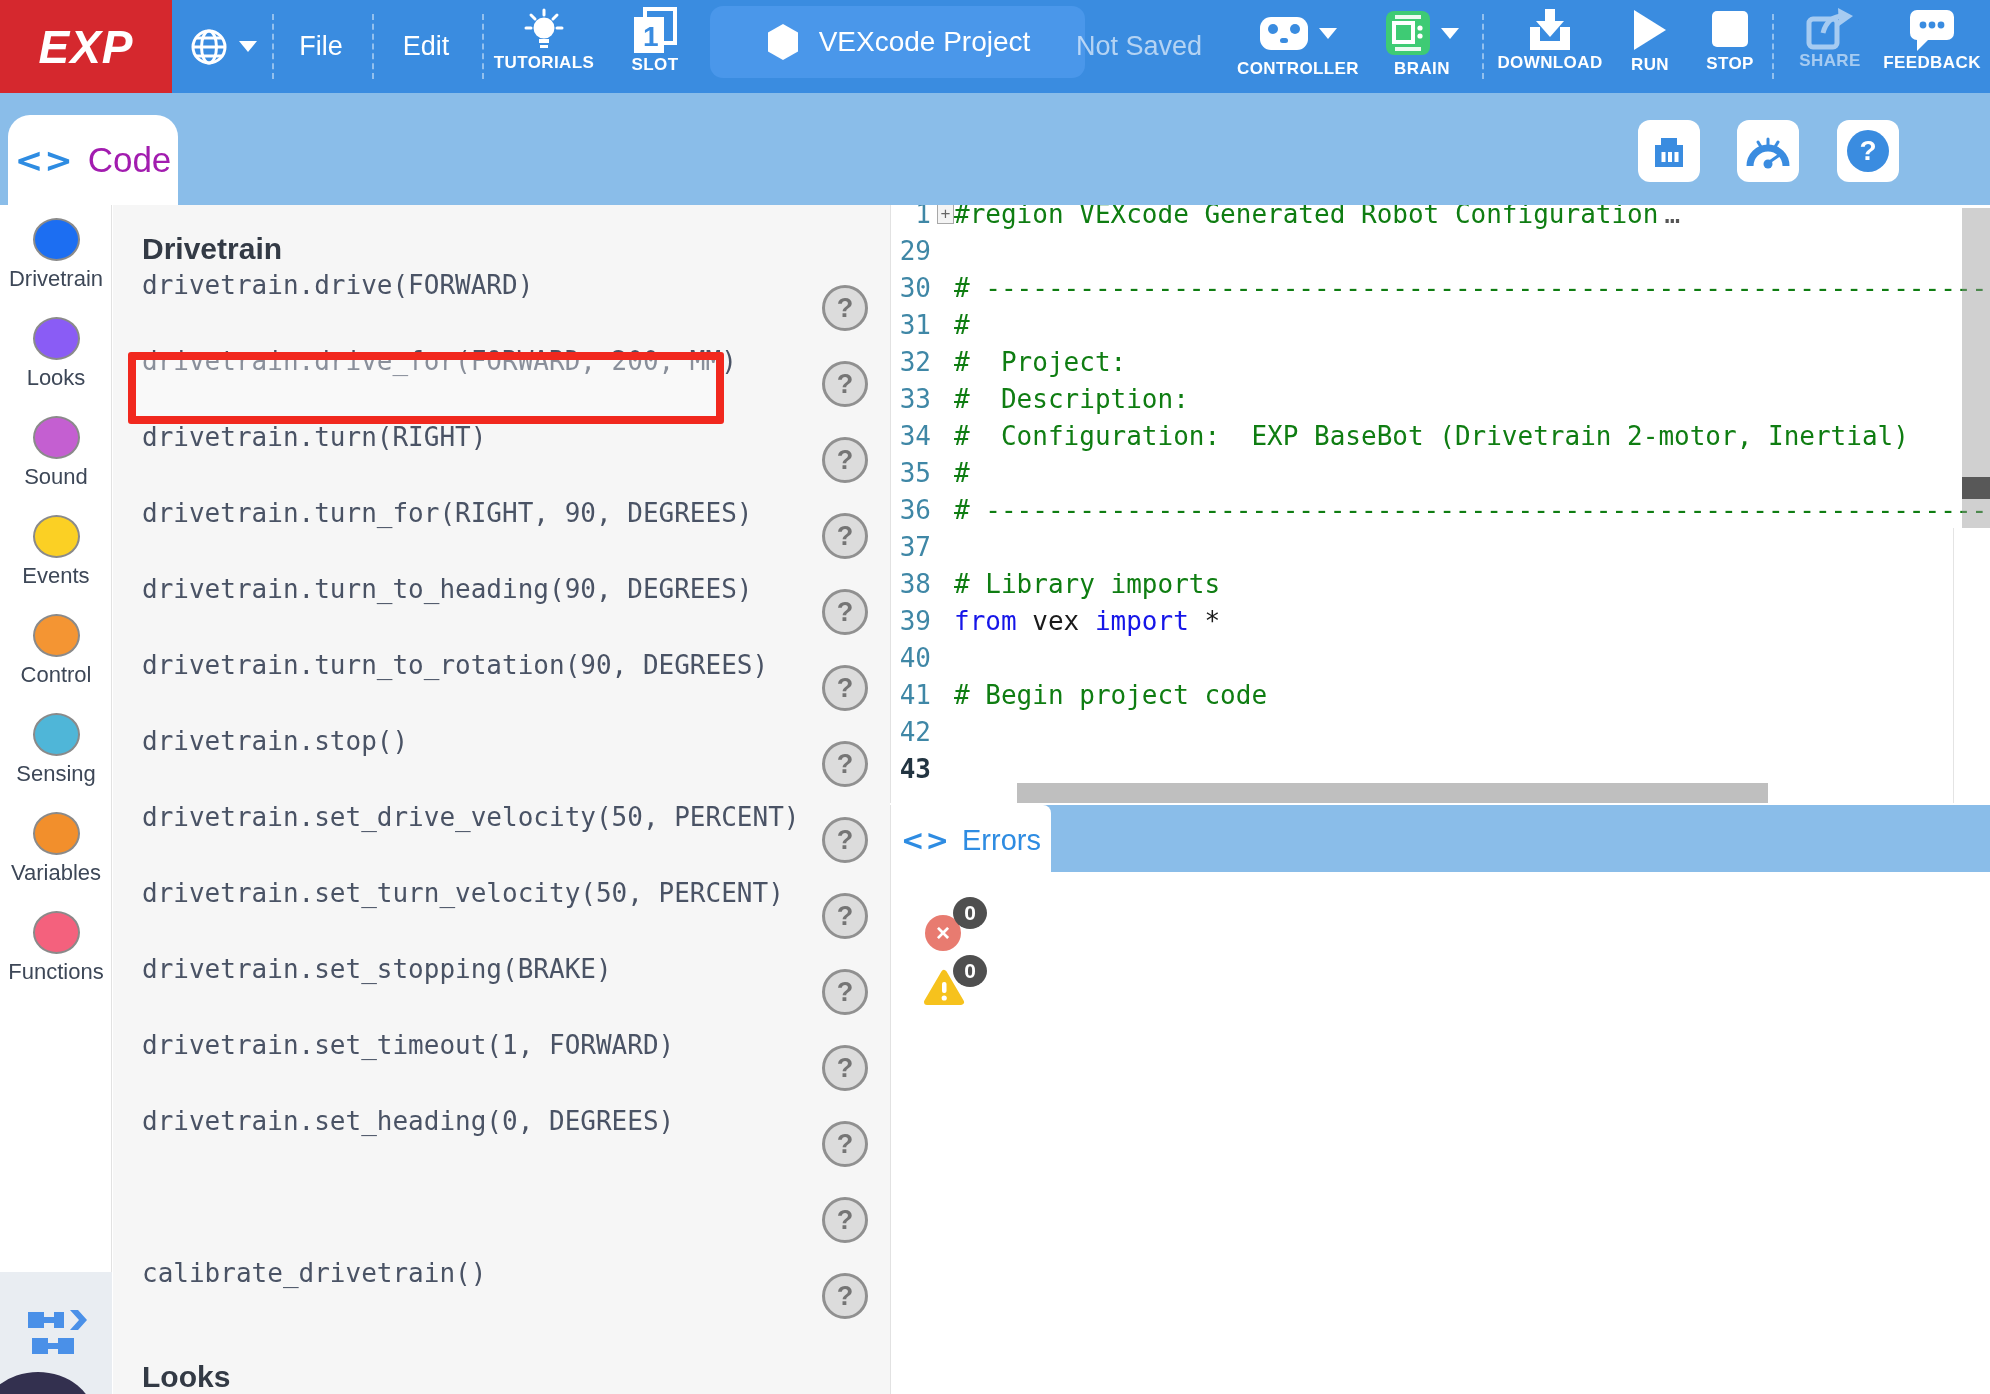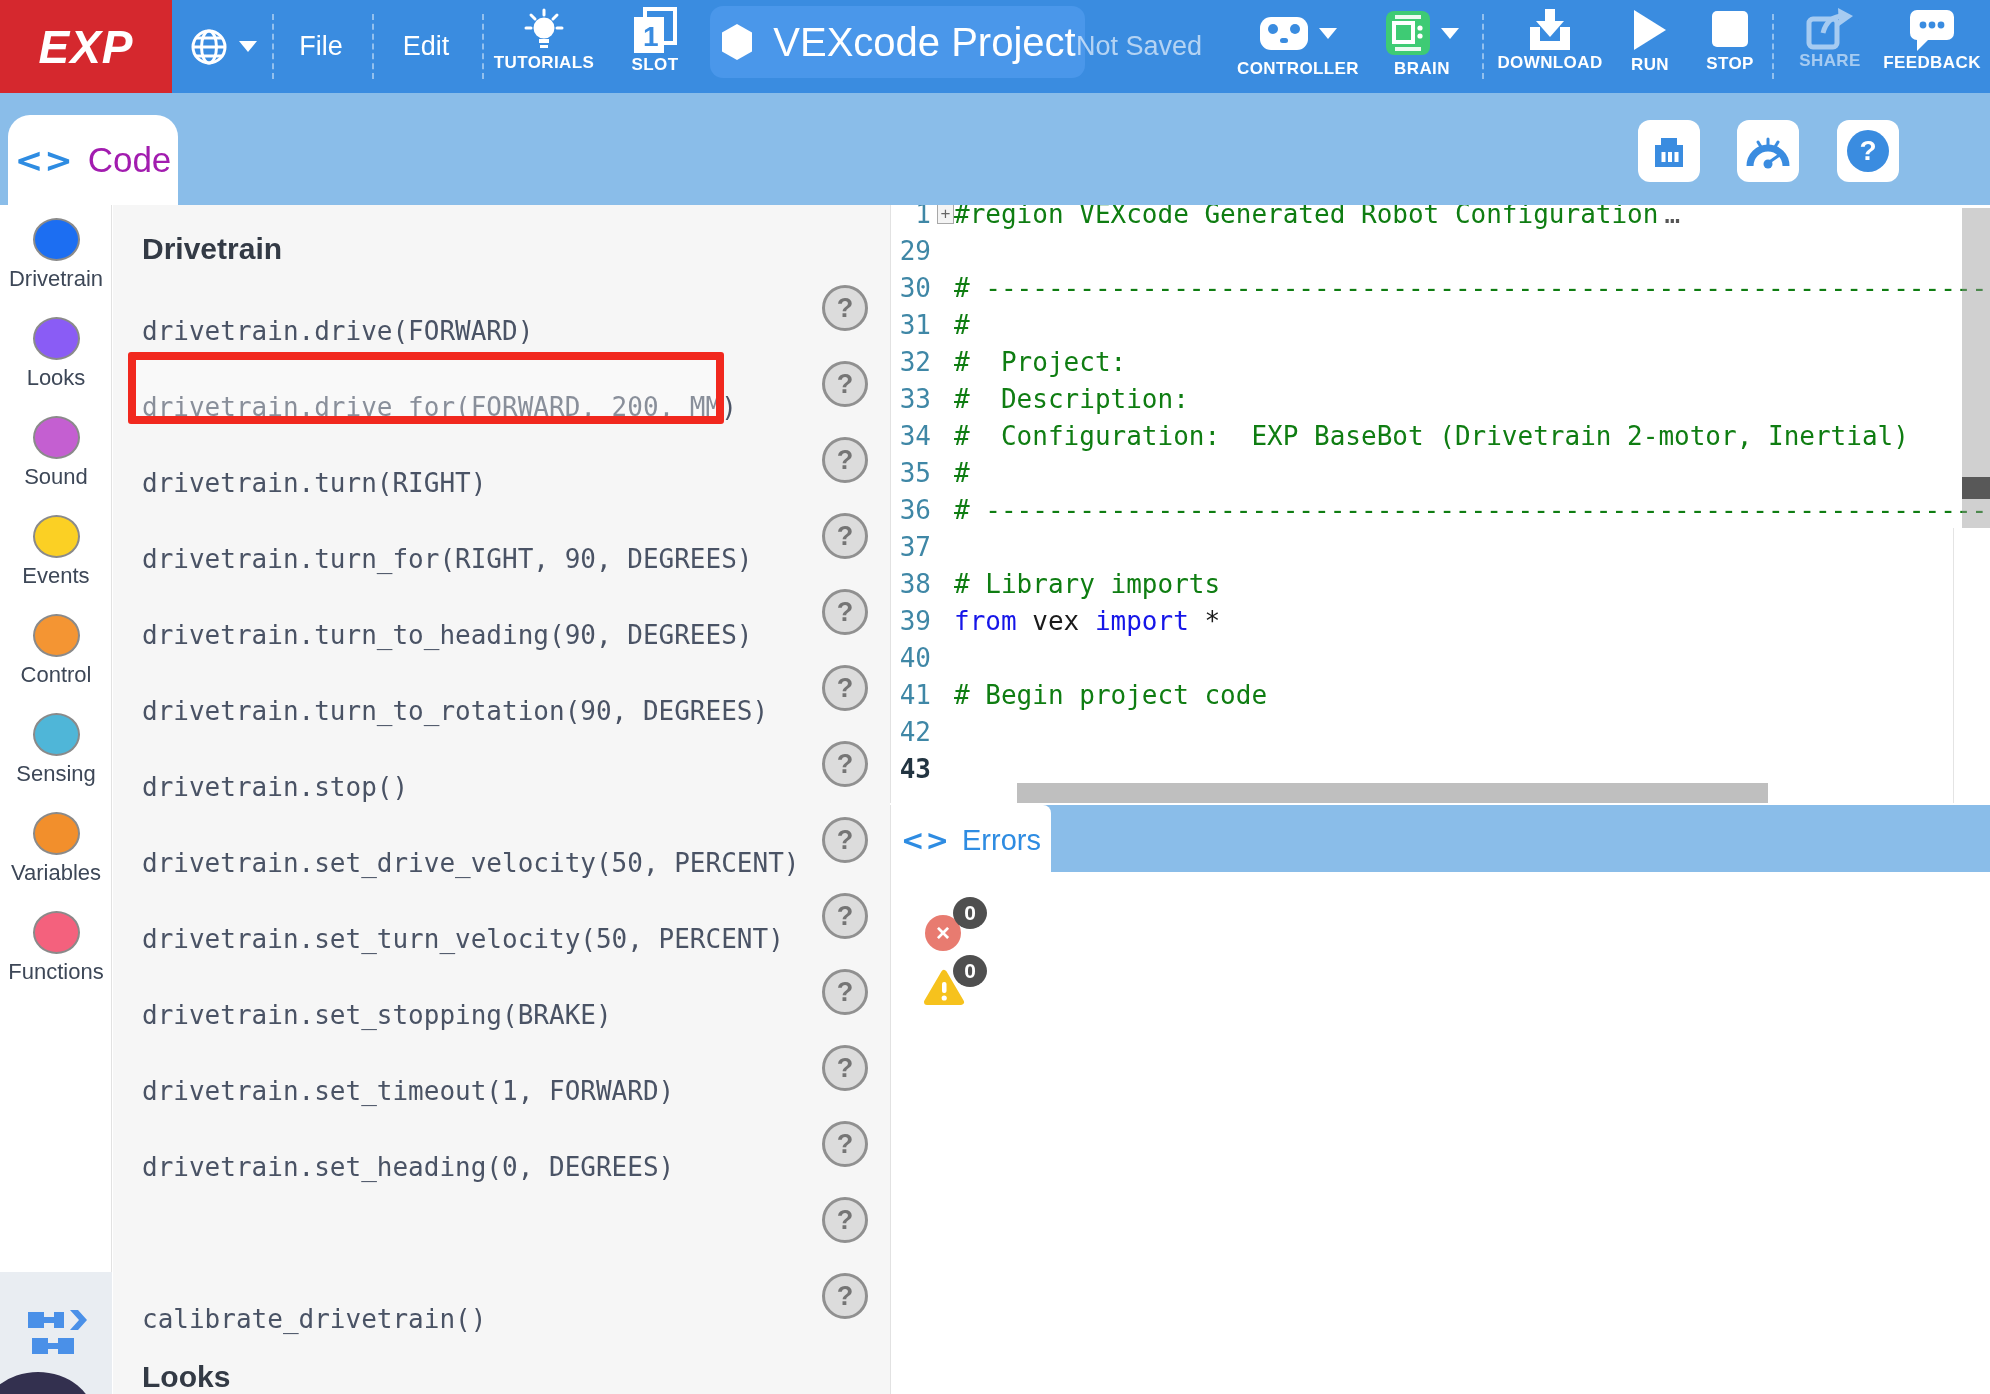--- a/index.html
+++ b/index.html
@@ -12,21 +12,21 @@
           display:flex; align-items:center; justify-content:center;
           font-size:46px; font-weight:900; font-style:italic; letter-spacing:1px; }
   .tb-item { position:absolute; top:0; height:93px; display:flex; align-items:center; justify-content:center; color:#fff; cursor:pointer; }
   .tb-menu { font-size:27px; }
   .tb-sep { position:absolute; top:14px; height:65px; width:0; border-left:2px dashed rgba(255,255,255,.45); }
   .caret { width:0; height:0; border-left:9px solid transparent; border-right:9px solid transparent; border-top:11px solid #fff; margin-left:10px; }
   .tb-stack { position:absolute; top:0; height:93px; display:flex; flex-direction:column; align-items:center; justify-content:flex-start; color:#fff; cursor:pointer; padding-top:7px; }
   .tb-stack .lbl { font-size:17px; font-weight:bold; letter-spacing:.4px; margin-top:0; }
   .iconrow { display:flex; align-items:center; height:52px; }
   .proj-btn { position:absolute; left:710px; top:6px; width:375px; height:72px; background:#4a97ea; border-radius:13px;
-              display:flex; align-items:center; justify-content:center; gap:18px; color:#fff; font-size:40px; cursor:pointer; }
+              display:flex; align-items:center; justify-content:center; gap:18px; color:#fff; font-size:28px; cursor:pointer; }
   .not-saved { position:absolute; left:1076px; top:0; height:93px; display:flex; align-items:center; font-size:27px; color:rgba(255,255,255,.62); }
   .dim { opacity:.55; }
 
   
   .subbar { position:absolute; left:0; top:93px; width:1990px; height:112px; background:#8abde9; }
   .code-tab { position:absolute; left:8px; top:115px; width:170px; height:90px; background:#fff;
               border-radius:22px 22px 0 0; display:flex; align-items:center; justify-content:center; gap:14px; cursor:pointer; }
   .angle-ico { color:#2e8ce2; font-weight:900; font-size:34px; letter-spacing:1px; font-family:"DejaVu Sans", sans-serif; }
   .code-tab .tab-lbl { color:#a21caf; font-size:35px; }
   .sq-btn { position:absolute; top:120px; width:62px; height:62px; background:#fff; border-radius:12px;
@@ -40,21 +40,21 @@
   .cat { height:99px; display:flex; flex-direction:column; align-items:center; cursor:pointer; }
   .cat .bubble { width:47px; height:43px; border-radius:50%; border:2px solid #8a8a8a; }
   .cat .cat-lbl { font-size:22px; color:#3d4757; margin-top:5px; }
   .toggle-box { position:absolute; left:0; top:1067px; width:112px; height:122px; background:#e9edf2; display:flex; align-items:center; justify-content:center; cursor:pointer; }
   .corner-arc { position:absolute; left:-18px; top:1167px; width:112px; height:92px; border-radius:50%; background:#33304f; }
 
   
   .palette { position:absolute; left:113px; top:205px; width:777px; height:1189px; background:#f6f6f6; overflow:hidden; }
   .pal-head { margin:27px 0 0 29px; font-size:30px; font-weight:bold; color:#333a45; height:38px; }
   .pal-rows { margin-top:0; }
-  .pal-row { position:relative; height:76px; display:flex; align-items:flex-end; padding-left:29px; cursor:grab; }
+  .pal-row { position:relative; height:76px; display:flex; align-items:flex-start; padding-left:29px; cursor:grab; }
   .pal-cmd { font-family:"DejaVu Sans Mono", monospace; font-size:26px; color:#4a5365; white-space:pre; }
   .pal-help { position:absolute; right:22px; top:15px; width:46px; height:46px; border-radius:50%;
               background:#dcdcdc; border:3px solid #909090; color:#757575; font-size:27px; font-weight:bold;
               display:flex; align-items:center; justify-content:center; cursor:pointer; font-family:"Liberation Sans", sans-serif; }
   .red-box { position:absolute; left:15px; top:147px; width:596px; height:72px; border:8px solid #f1281e; border-radius:3px; background:rgba(255,255,255,.35); z-index:5; }
   .pal-head2 { margin:26px 0 0 29px; font-size:30px; font-weight:bold; color:#333a45; }
 
   
   .editor { position:absolute; left:890px; top:205px; width:1100px; height:598px; background:#fff; overflow:hidden; border-left:1px solid #e2e2e2; }
   .code-block { position:absolute; left:0; top:-10px; width:1100px; }

